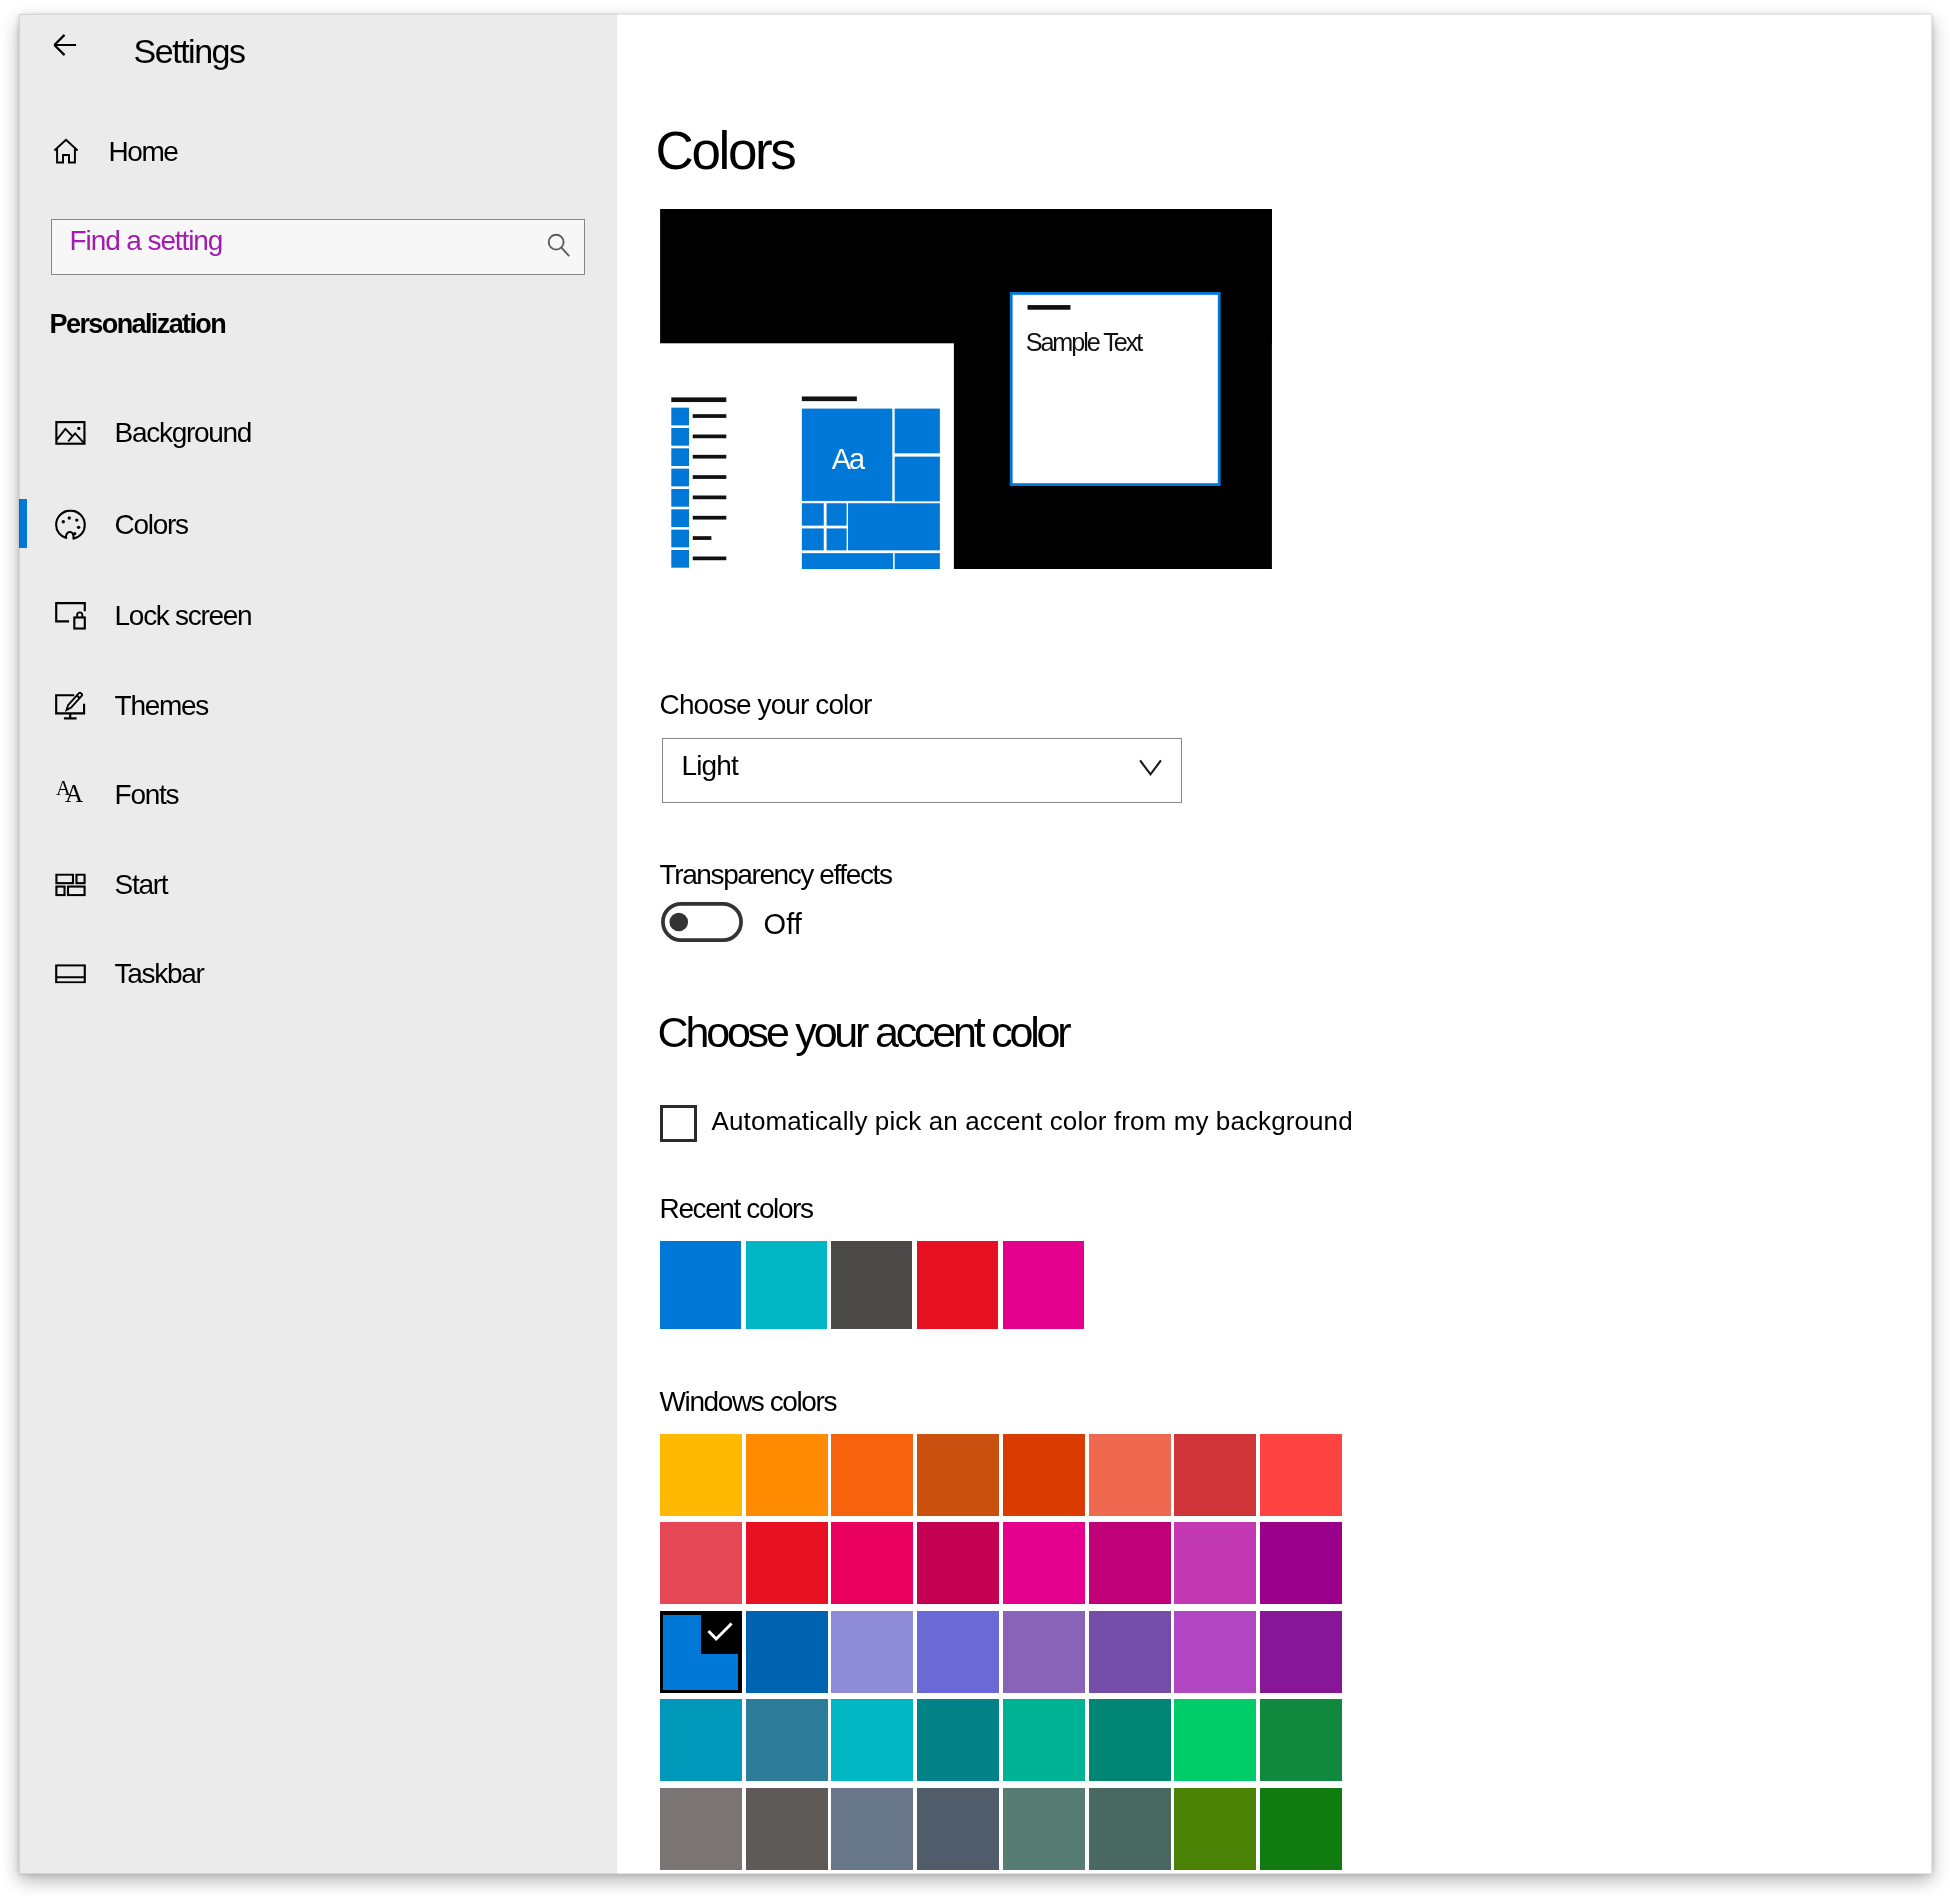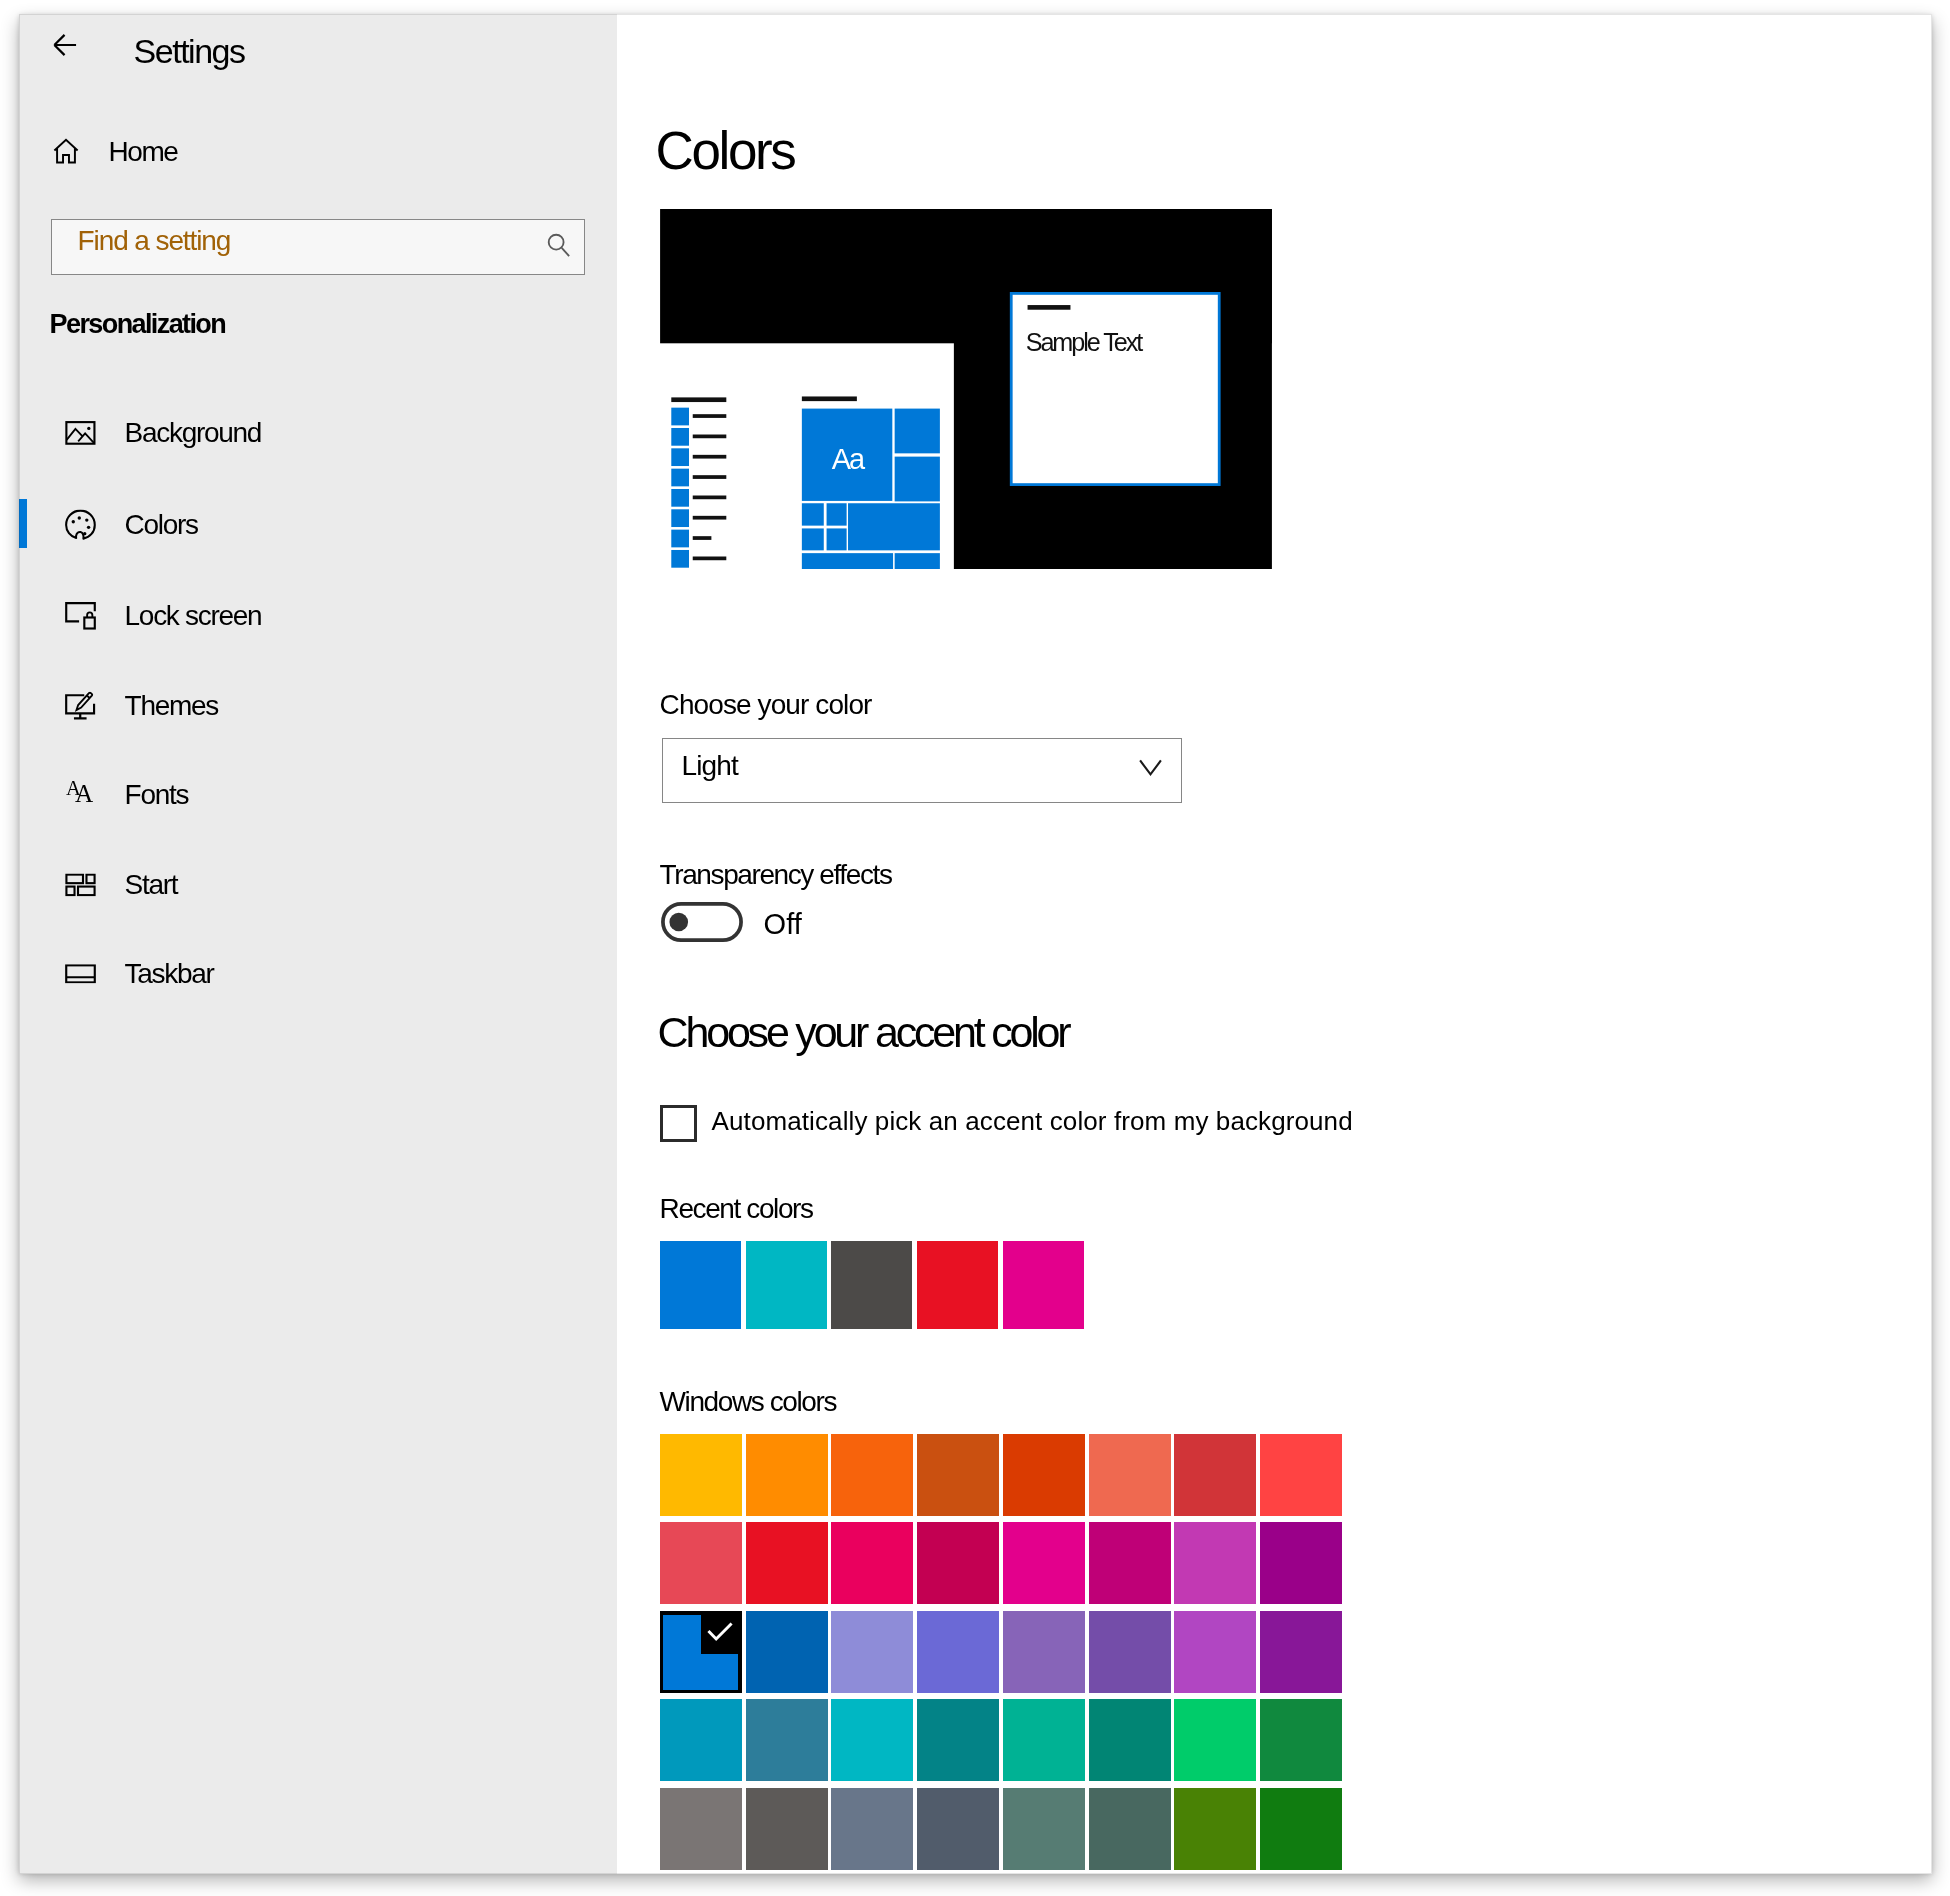--- a/index.html
+++ b/index.html
@@ -13,25 +13,25 @@
 .abs { position:absolute; line-height:1; }
 
 #backarrow { left:34px; top:18.6px; }
 #settingsTitle { left:115px; top:19.6px; font-size:34px; letter-spacing:-1.5px; }
 
 #homeicon { left:34px; top:124px; }
 #homeText { left:90px; top:124px; font-size:28px; letter-spacing:-1.5px; }
 
 #search { left:32px; top:205px; width:534px; height:56px; background:#f7f7f7;
   border:1.9px solid #878787; }
-#searchPh { left:59px; top:213px; font-size:28px; color:#a16207; letter-spacing:-1.1px; }
+#searchPh { left:51px; top:213px; font-size:28px; color:#a21caf; letter-spacing:-1.1px; }
 #searchIc { left:526px; top:218px; }
 #personal { left:31px; top:297px; font-size:27px; font-weight:bold; letter-spacing:-1.6px;text-align:right; }
 
-.nav { position:absolute; left:16px; width:598px; height:89px; }
+.nav { position:absolute; left:6px; width:598px; height:89px; }
 .nav .ic { position:absolute; left:30px; top:50%; transform:translateY(-50%); }
 .nav .lb { position:absolute; left:90px; top:50%; transform:translateY(-50%);
   font-size:28px; letter-spacing:-1.3px; line-height:1; }
 #selbar { left:0px; top:485px; width:8.4px; height:49px; background:#0078d7; }
 
 #content { position:absolute; left:598px; top:0; width:1314px; height:100%; background:#fff; }
 #pgtitle { left:39px; top:110px; font-size:53px; letter-spacing:-2.4px; }
 #preview { left:43px; top:195px; width:612px; height:360px; }
 .lbl { font-size:28px; letter-spacing:-1.4px; }
 #lblChoose { left:43px; top:677px; }

